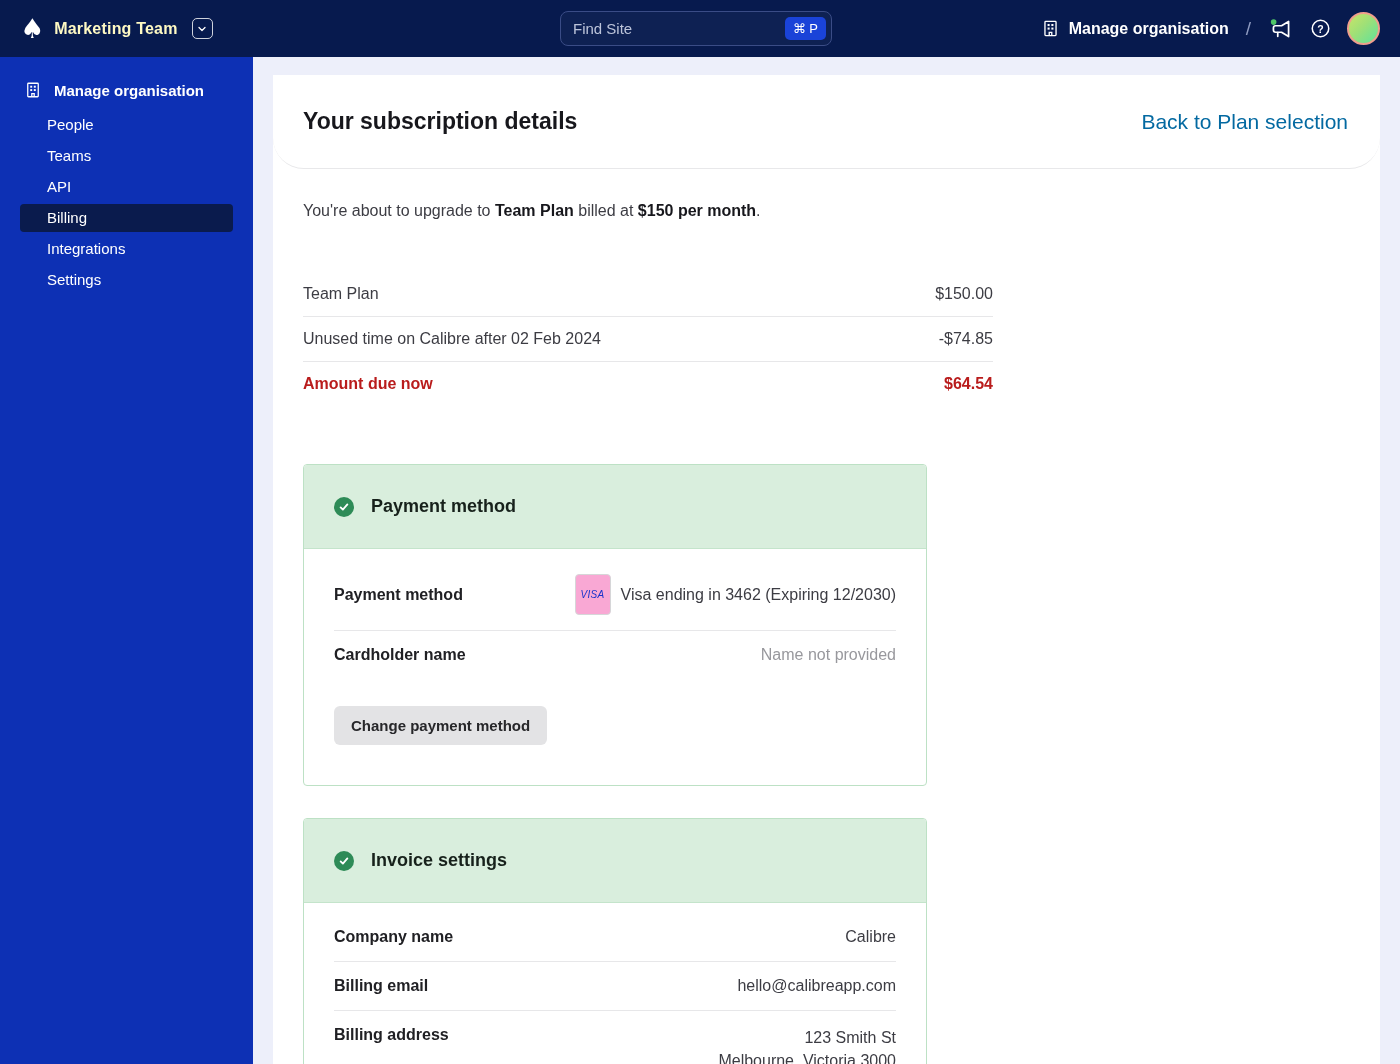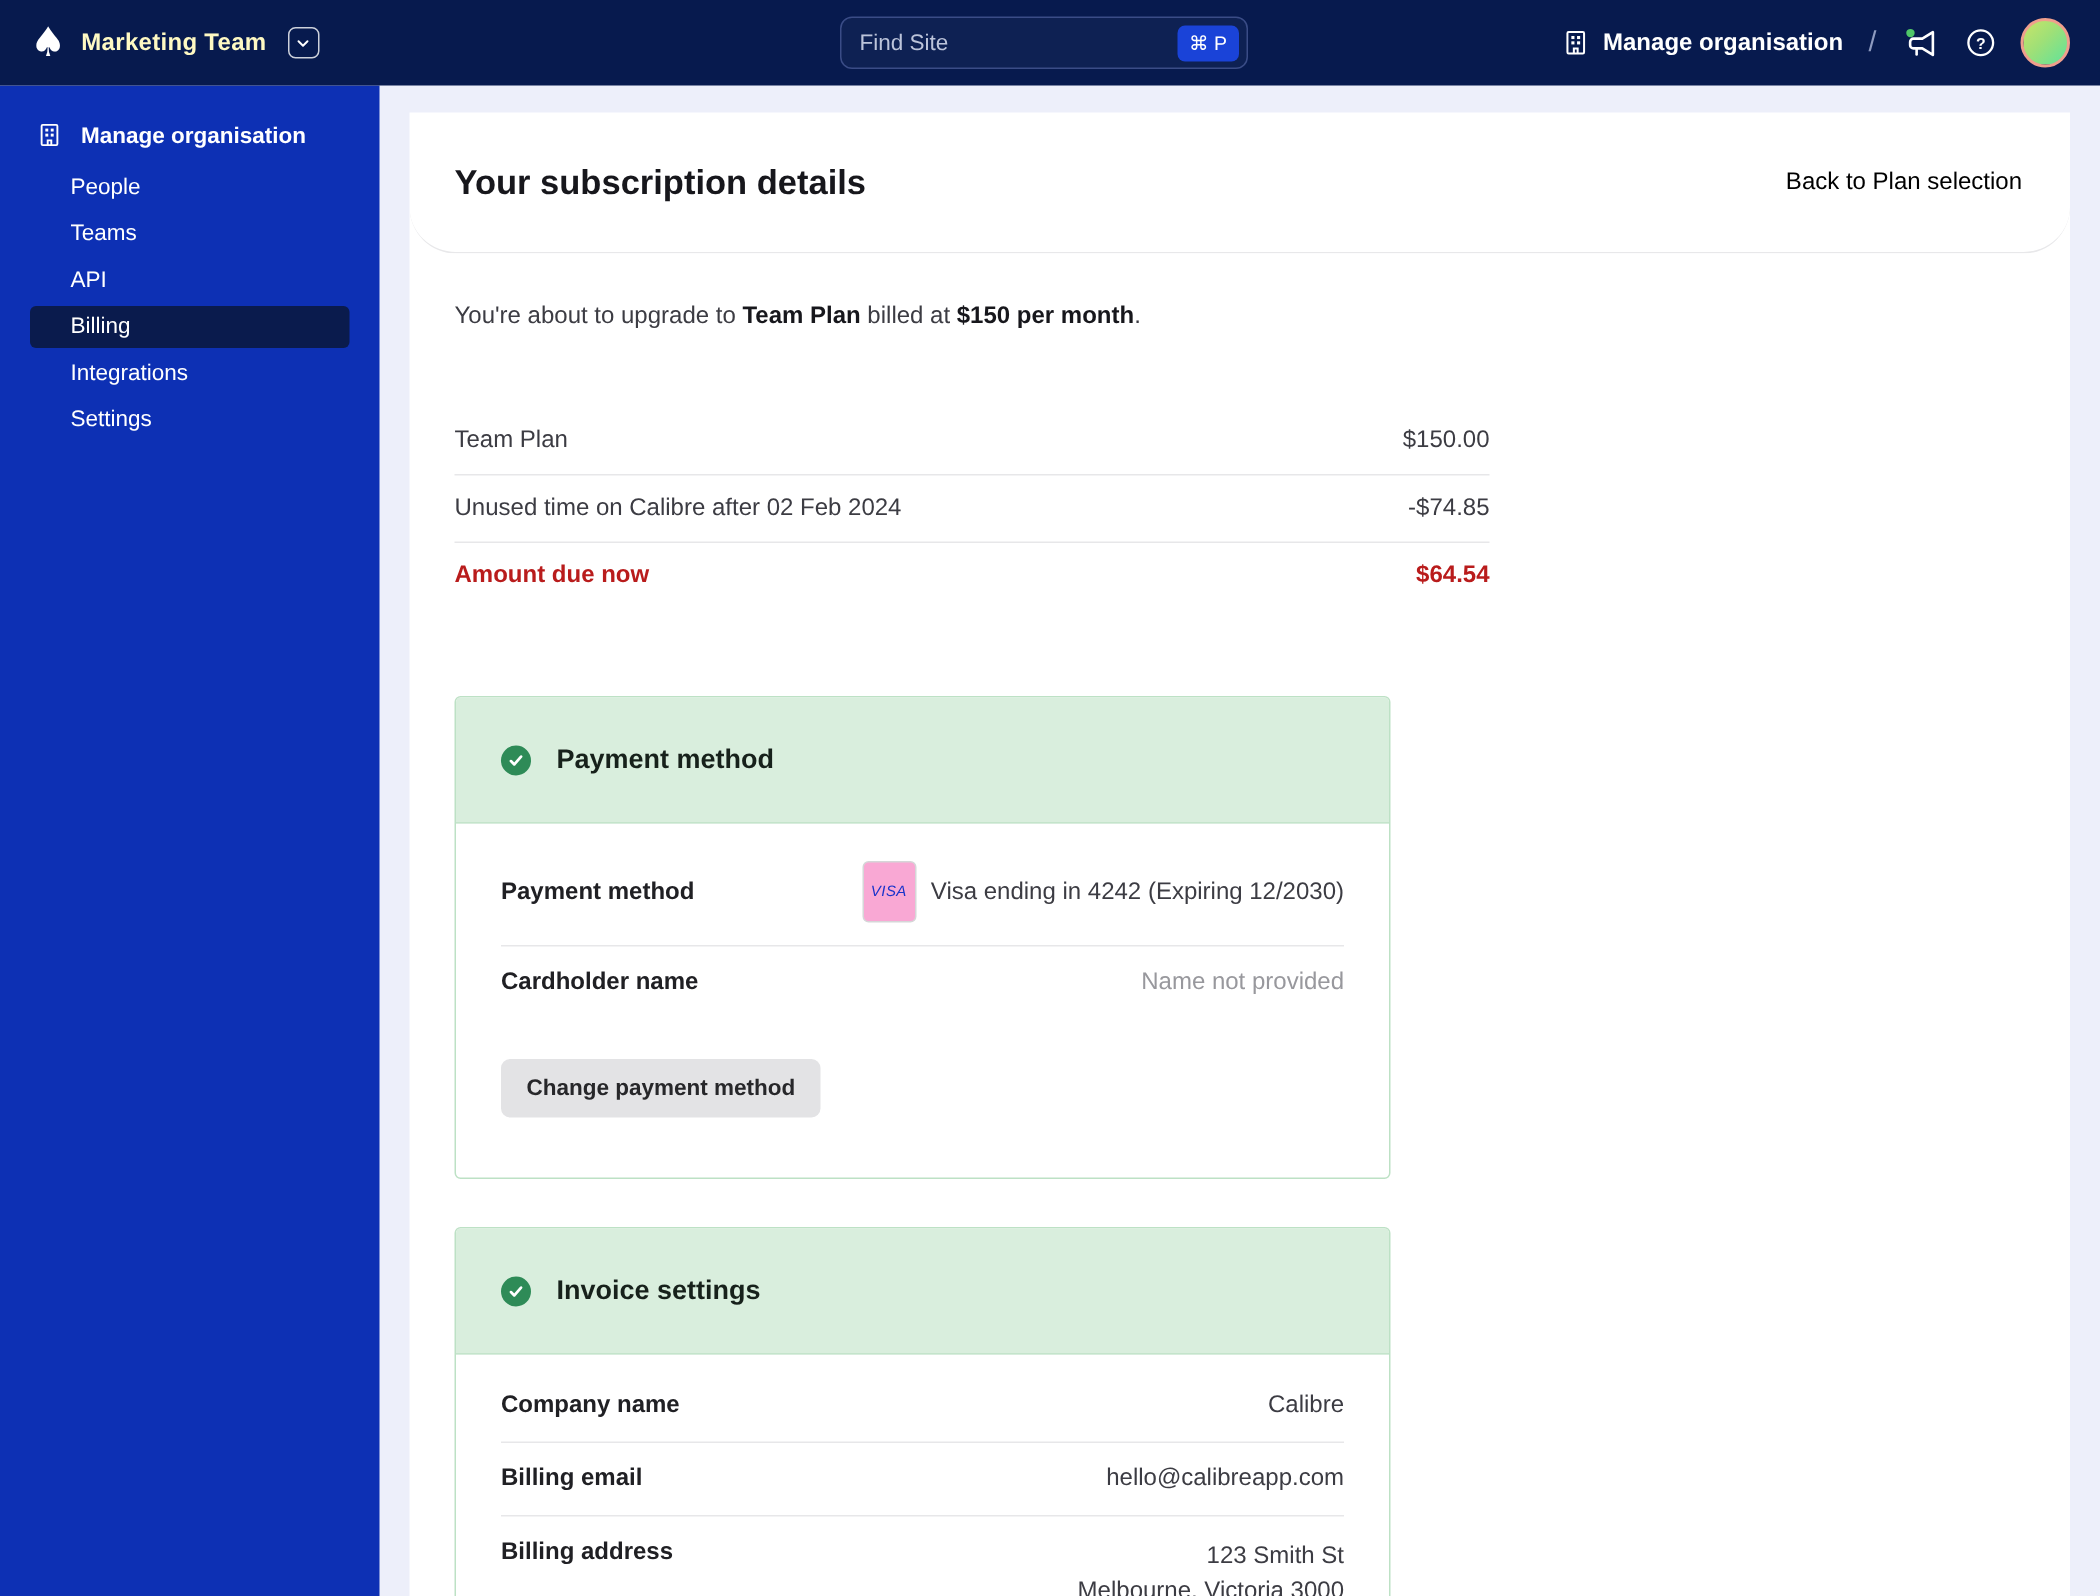--- a/index.html
+++ b/index.html
@@ -76,21 +76,21 @@
     position: absolute; top: 75px; left: 273px; right: 20px; bottom: 0;
     background: #fff; overflow: hidden;
   }
   .page-header {
     display: flex; align-items: center; justify-content: space-between;
     padding: 33px 32px 33px 30px;
     border-bottom: 1px solid #e8e8ea;
     border-radius: 31px;
   }
   .page-title { font-size: 23px; font-weight: bold; color: #17171c; }
-  .back-link { color: #000000; font-size: 16px; text-decoration: none; cursor: pointer; text-align: center; }
+  .back-link { color: #0369a1; font-size: 21px; text-decoration: none; cursor: pointer; text-align: center; }
 
   .content { padding: 0 30px; }
   .intro { margin-top: 33px; font-size: 16px; color: #3c3c43; white-space: pre-wrap; }
   .intro b { color: #17171c; }
 
   .summary { width: 690px; margin-top: 52px; }
   .summary .row {
     display: flex; justify-content: space-between; align-items: center;
     padding: 13px 0; font-size: 16px; color: #3c3c43;
     border-bottom: 1px solid #e7e7e9;
@@ -243,21 +243,21 @@
               <polyline points="3.5 8.5 6.5 11.5 12.5 4.5"></polyline>
             </svg>
         </span>
         <h2 class="card-title">Payment method</h2>
       </div>
       <div class="card-body">
         <div class="card-row">
           <span class="label">Payment method</span>
           <span class="value">
             <span class="visa-badge">VISA</span>
-            <span>Visa ending in 4242 (Expiring 12/2030)</span>
+            <span>Visa ending in 3462 (Expiring 12/2030)</span>
           </span>
         </div>
         <div class="card-row">
           <span class="label">Cardholder name</span>
           <span class="value muted">Name not provided</span>
         </div>
         <button class="btn">Change payment method</button>
       </div>
     </section>
 

